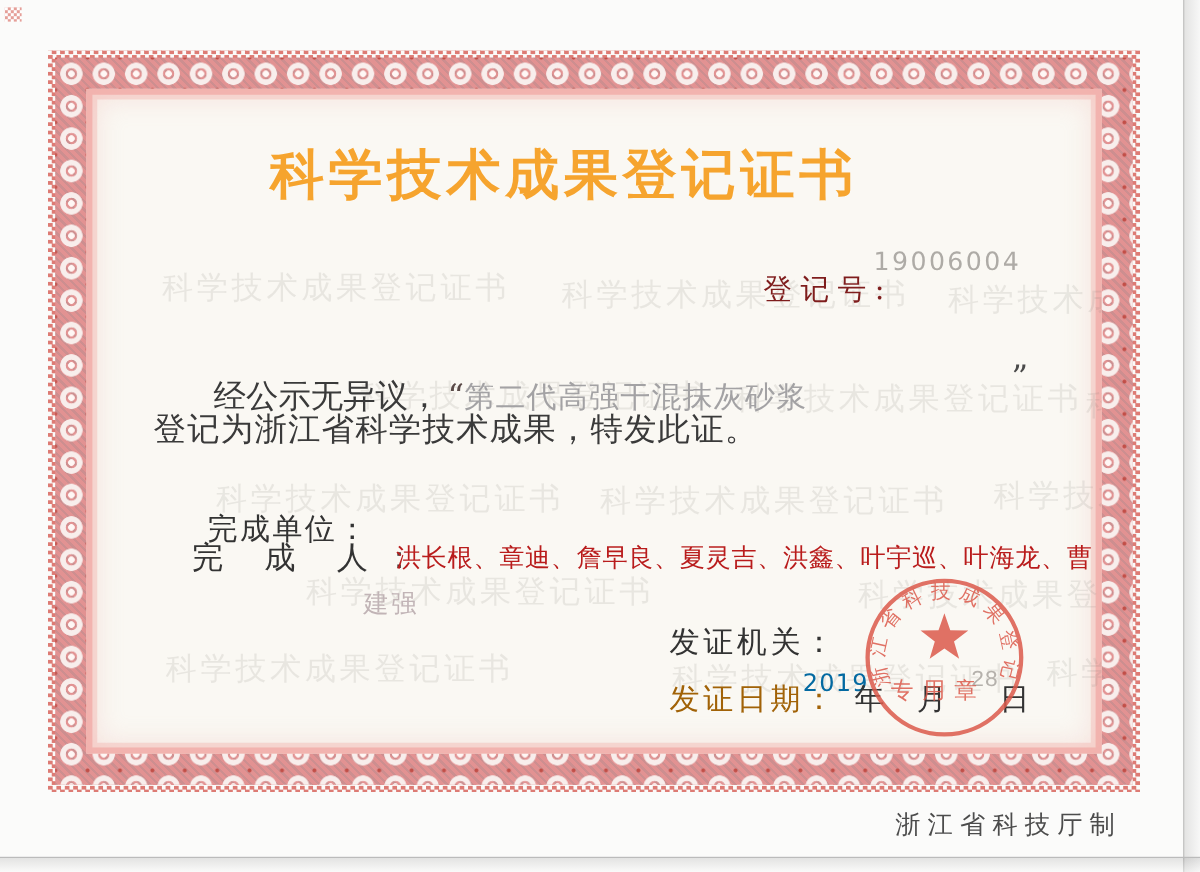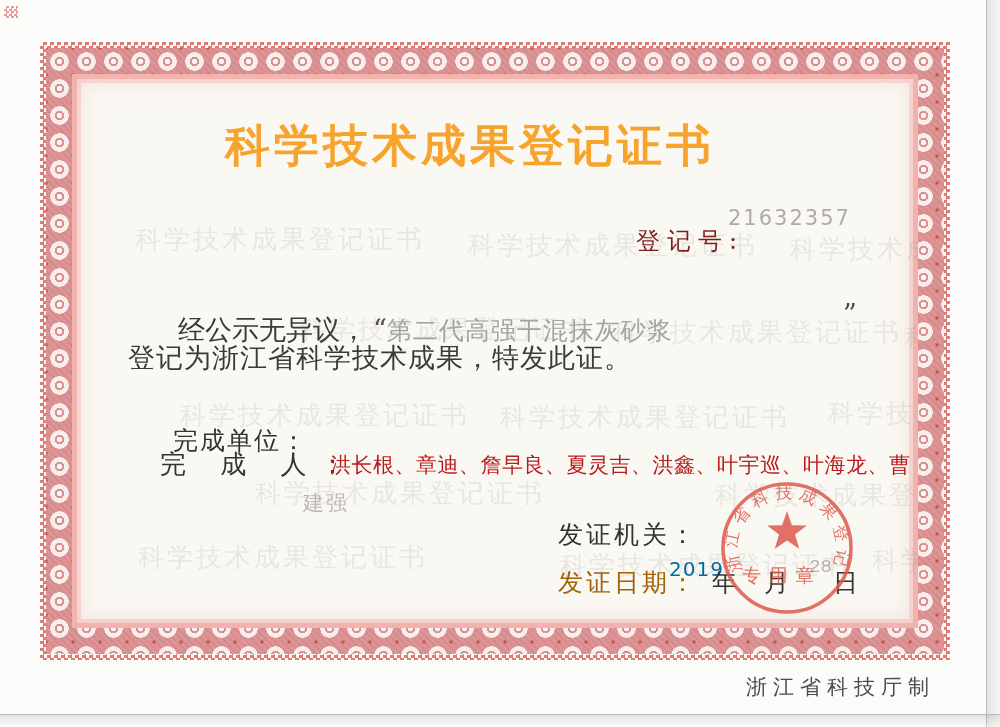--- a/index.html
+++ b/index.html
@@ -98,21 +98,21 @@
       <span class="wm" style="left: 181px; top: 400px;">科学技术成果登记证书</span>
       <span class="wm" style="left: 641px; top: 402px;">科学技术成果登记证书</span>
       <span class="wm" style="left: 64px; top: 464px;">科学技术成果登记证书</span>
       <span class="wm" style="left: 486px; top: 472px;">科学技术成果登记证书</span>
       <span class="wm" style="left: 798px; top: 467px;">科学技术成果登记证书</span>
     </div>
 
   <div class="title">科学技术成果登记证书</div>
 
   <div class="reg-label">登记号:</div>
-  <div class="reg-number">21632357</div>
+  <div class="reg-number">19006004</div>
 
   <div class="body-line1"><span>经公示无异议，</span><span class="oq">“</span><span class="project">第二代高强干混抹灰砂浆</span></div>
   <div class="close-quote">”</div>
   <div class="body-line2">登记为浙江省科学技术成果，特发此证。</div>
 
   <div class="unit-label">完成单位：</div>
 
   <div class="people-label">完 成 人：</div>
   <div class="people-value-1">洪长根、章迪、詹早良、夏灵吉、洪鑫、叶宇巡、叶海龙、曹</div>
   <div class="people-value-2">建强</div>

